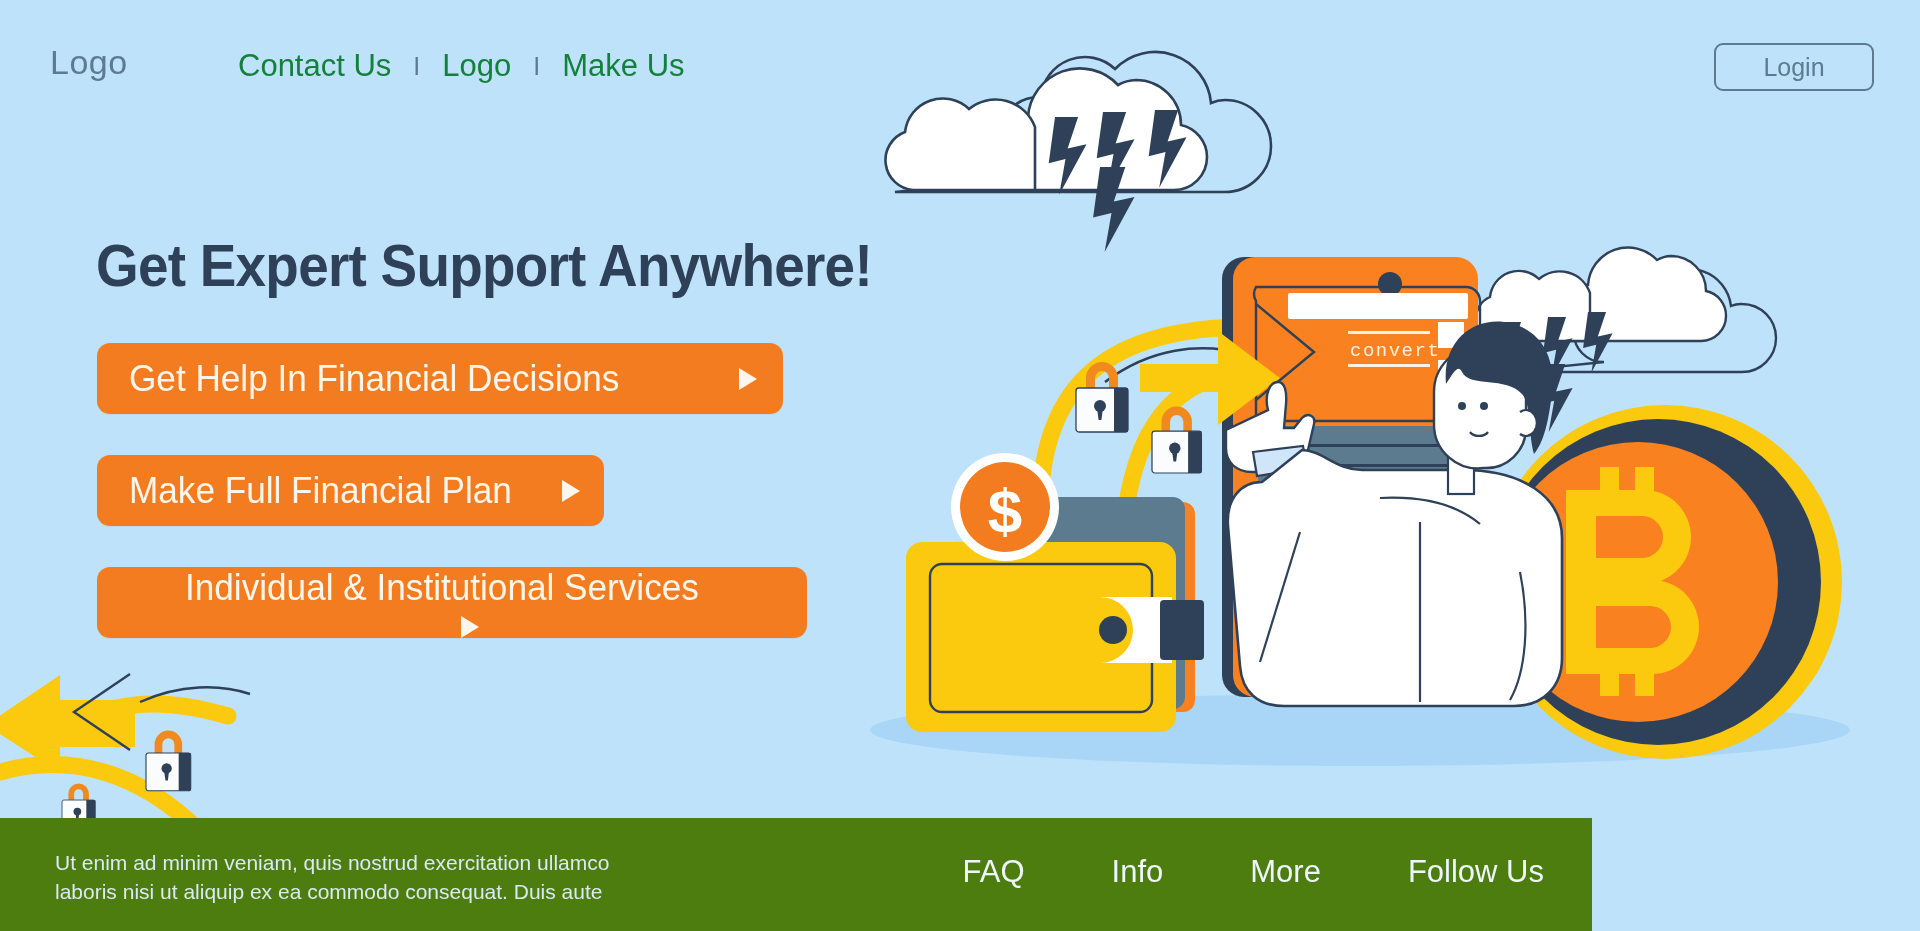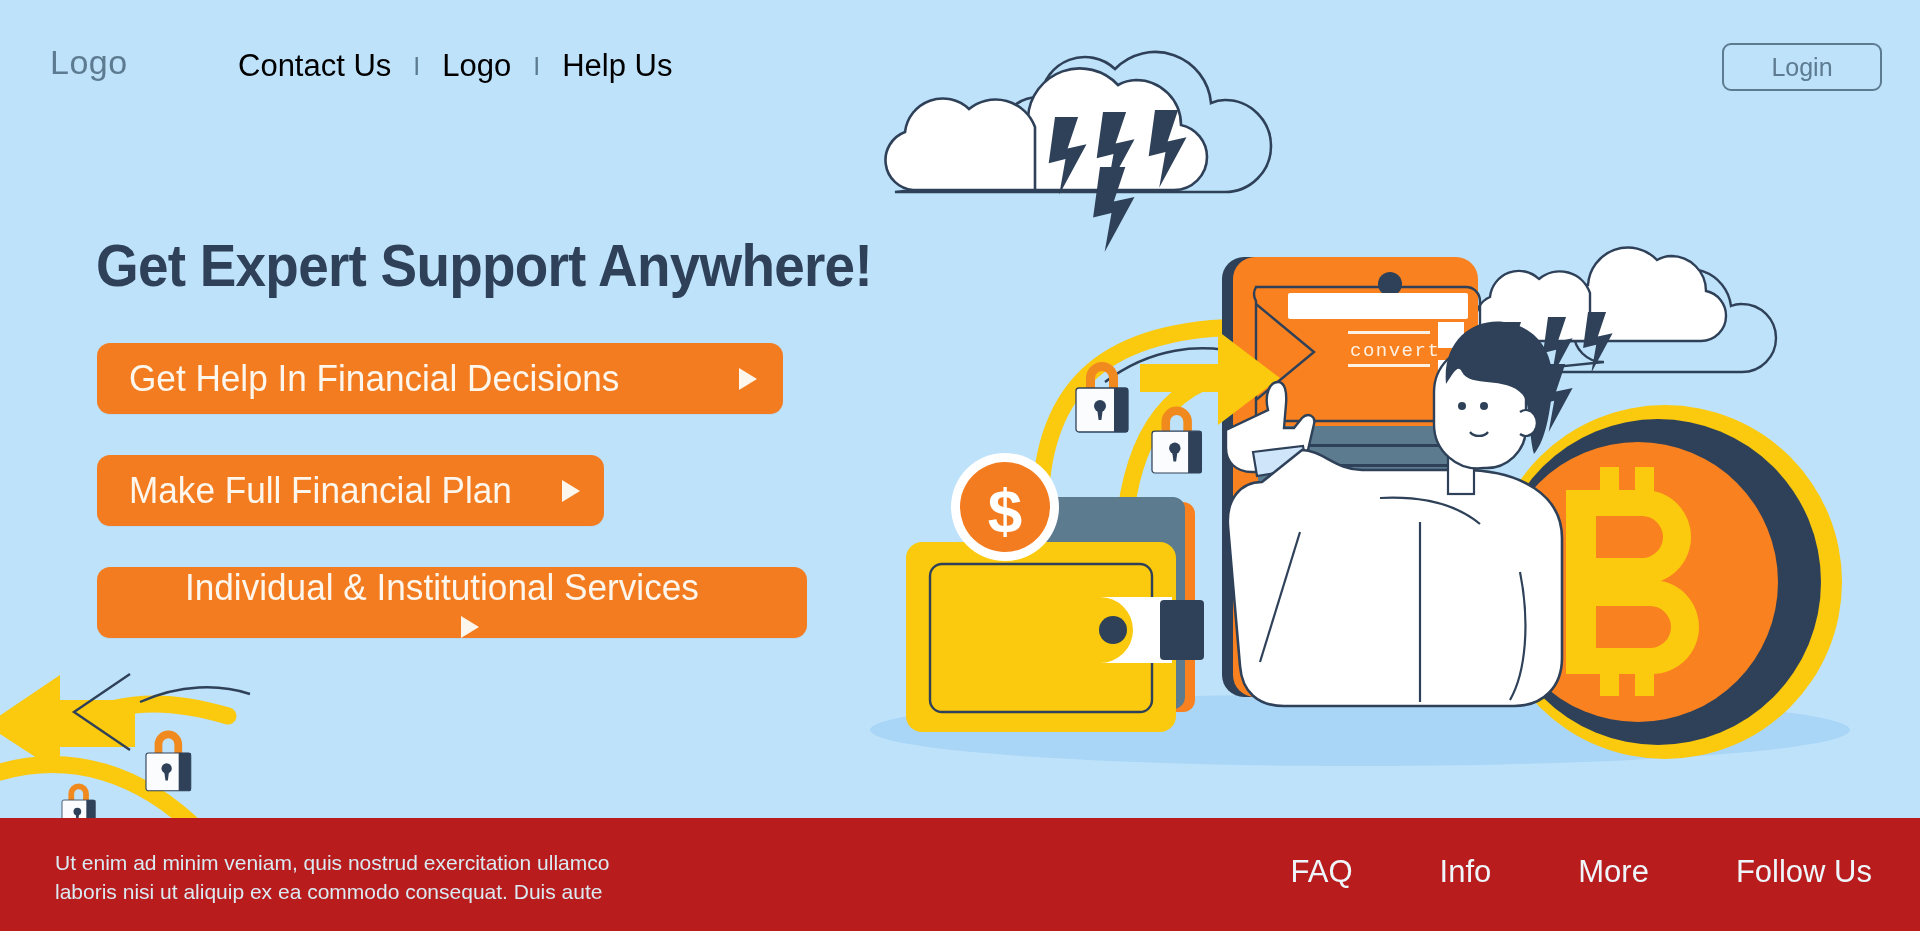--- a/index.html
+++ b/index.html
@@ -18,26 +18,26 @@
     position:absolute; top:0; left:0; width:1920px; height:118px;
     display:flex; align-items:center; z-index:40;
   }
   .logo {
     position:absolute; left:50px; top:43px;
     font-size:34px; color:#5d7b90; letter-spacing:.5px;
     font-family:Liberation Sans, sans-serif; font-weight:400;
   }
   .nav { position:absolute; left:238px; top:48px; display:flex; align-items:center; gap:0; }
   .nav-link {
-    font-size:31px; color:#000000; white-space:nowrap;
+    font-size:31px; color:#15803d; white-space:nowrap;
     font-family:"Liberation Sans", sans-serif;
   }
   .nav-sep { font-size:25px; color:#5d7b90; padding:0 22px; }
   .login-btn {
-    position:absolute; right:38px; top:43px;
+    position:absolute; right:46px; top:43px;
     width:160px; height:48px; border:2.5px solid #5d7b90; border-radius:9px;
     background:transparent; color:#5d7b90; font-size:25px;
     display:flex; align-items:center; justify-content:center;
     font-family:"Liberation Sans", sans-serif; cursor:pointer;
   }
 
   
   .headline {
     position:absolute; left:96px; top:232px;
     font-size:59px; font-weight:bold; color:#2e4159;
@@ -61,22 +61,22 @@
     width:0; height:0; margin-left:30px; flex:0 0 auto;
     border-top:11px solid transparent; border-bottom:11px solid transparent;
     border-left:18px solid #fdf6ec;
   }
   .cta-1 { width:686px; }
   .cta-2 { width:507px; }
   .cta-3 { width:710px;flex-direction:column; }
 
   
   .footer {
-    position:absolute; left:0; bottom:0; width:1920px; height:113px;
-    background:#b91c1c; z-index:40;
+    position:absolute; left:0; bottom:0; width:1592px; height:113px;
+    background:#4d7c0f; z-index:40;
   }
   .footer-text {
     position:absolute; left:55px; top:30px;
     font-size:21px; line-height:29px; color:#dae9f2; max-width:600px;
     font-family:"Liberation Sans", sans-serif;
   }
   .footer-links {
     position:absolute; right:48px; top:36px;
     display:flex; align-items:center; gap:87px;
   }
@@ -256,21 +256,21 @@
   </div>
 
   <div class="header">
     <div class="logo">Logo</div>
 
     <nav class="nav">
       <span class="nav-link">Contact Us</span>
       <span class="nav-sep">I</span>
       <span class="nav-link">Logo</span>
       <span class="nav-sep">I</span>
-      <span class="nav-link">Help Us</span>
+      <span class="nav-link">Make Us</span>
     </nav>
 
     <div class="login-btn">Login</div>
   </div>
 
   <h1 class="headline">Get Expert Support Anywhere!</h1>
 
   <div class="cta-list">
     <div class="cta cta-1">
       <span class="cta-label">Get Help In Financial Decisions</span>

